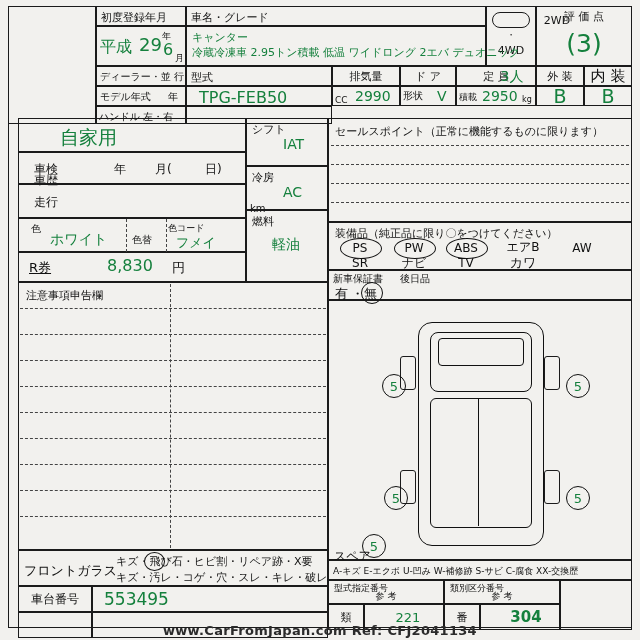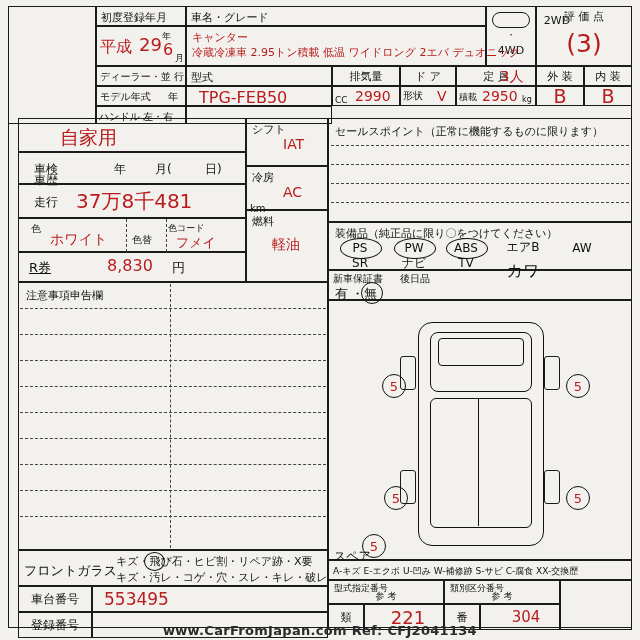--- a/index.html
+++ b/index.html
@@ -3,21 +3,21 @@
 <meta charset="utf-8">
 <style>
   html,body{margin:0;padding:0;background:#efefec;}
   body{font-family:"DejaVu Sans","Liberation Sans",sans-serif;}
   #sheet{
     position:relative;width:640px;height:640px;background:#f2f1ee;
     overflow:hidden;
   }
   .box{position:absolute;box-sizing:border-box;border:1px solid #1b1b1b;}
   .lbl{position:absolute;color:#111;white-space:nowrap;}
-  .hand{font-family:"DejaVu Sans","Liberation Sans",sans-serif;color:#b91c1c;}
+  .hand{font-family:"DejaVu Sans","Liberation Sans",sans-serif;color:#15803d;}
   .ctr{display:flex;align-items:center;justify-content:center;}
   .dash{position:absolute;border-top:1px dashed #444;}
   .vdash{position:absolute;border-left:1px dashed #444;}
   .circ{position:absolute;border:1.5px solid #111;border-radius:50%;display:flex;align-items:center;justify-content:center;}
   .ellip{position:absolute;border:1.5px solid #111;border-radius:50%;display:flex;align-items:center;justify-content:center;}
   .wm{
     position:absolute;left:0;right:0;bottom:2px;text-align:center;
     font-size:13px;font-weight:bold;color:#2b2b2b;letter-spacing:.3px;
   }
   .carframe{position:absolute;border:1.5px solid #111;border-radius:14px;}
@@ -67,21 +67,21 @@
 
   <div class="box" style="left:400px;top:66px;width:56px;height:20px;"></div>
   <div class="lbl ctr" style="left:400px;top:66px;width:56px;height:20px;font-size:11px;">ド ア</div>
 
   <div class="box" style="left:456px;top:66px;width:80px;height:20px;"></div>
   <div class="lbl ctr" style="left:456px;top:66px;width:80px;height:20px;font-size:11px;">定 員</div>
 
   <div class="box" style="left:536px;top:66px;width:48px;height:20px;"></div>
   <div class="lbl ctr" style="left:536px;top:66px;width:48px;height:20px;font-size:11px;">外 装</div>
   <div class="box" style="left:584px;top:66px;width:48px;height:20px;"></div>
-  <div class="lbl ctr" style="left:584px;top:66px;width:48px;height:20px;font-size:11px;">内 装</div>
+  <div class="lbl ctr" style="left:584px;top:66px;width:48px;height:20px;font-size:15px;">内 装</div>
 
   <div class="box" style="left:96px;top:86px;width:90px;height:20px;"></div>
   <div class="lbl" style="left:100px;top:90px;font-size:10px;">モデル年式</div>
   <div class="lbl" style="left:168px;top:90px;font-size:10px;">年</div>
 
   <div class="box" style="left:186px;top:86px;width:146px;height:20px;"></div>
   <div class="lbl hand" style="left:199px;top:88px;font-size:16px;">TPG-FEB50</div>
 
   <div class="box" style="left:332px;top:86px;width:68px;height:20px;"></div>
   <div class="lbl hand" style="left:355px;top:88px;font-size:14px;">2990</div>
@@ -114,21 +114,20 @@
   <div class="lbl hand" style="left:60px;top:125px;font-size:19px;">自家用</div>
 
   <div class="box" style="left:18px;top:152px;width:228px;height:32px;"></div>
   <div class="lbl" style="left:34px;top:161px;font-size:12px;">車検</div>
   <div class="lbl" style="left:114px;top:161px;font-size:12px;">年</div>
   <div class="lbl" style="left:155px;top:161px;font-size:12px;">月(</div>
   <div class="lbl" style="left:205px;top:161px;font-size:12px;">日)</div>
 
   <div class="box" style="left:18px;top:184px;width:228px;height:34px;"></div>
   <div class="lbl" style="left:34px;top:194px;font-size:12px;">走行</div>
-  <div class="lbl hand" style="left:76px;top:188px;font-size:20px;">37万8千481</div>
   <div class="lbl" style="left:214px;top:203px;font-size:10px;padding-left:36px;">km</div>
 
   <div class="box" style="left:18px;top:218px;width:228px;height:34px;"></div>
   <div class="lbl" style="left:31px;top:222px;font-size:10px;">色</div>
   <div class="lbl hand" style="left:50px;top:231px;font-size:14px;">ホワイト</div>
   <div class="vdash" style="left:126px;top:219px;height:33px;"></div>
   <div class="lbl" style="left:132px;top:233px;font-size:10px;">色替</div>
   <div class="vdash" style="left:166px;top:219px;height:33px;"></div>
   <div class="lbl" style="left:168px;top:222px;font-size:9px;">色コード</div>
   <div class="lbl hand" style="left:176px;top:234px;font-size:13px;">フメイ</div>
@@ -156,21 +155,20 @@
   <div class="lbl" style="left:116px;top:554px;font-size:11px;">キズ・飛び石・ヒビ割・リペア跡・X要</div>
   <div class="lbl" style="left:116px;top:570px;font-size:11px;">キズ・汚レ・コゲ・穴・スレ・キレ・破レ</div>
   <div class="circ" style="left:144px;top:552px;width:19px;height:17px;"></div>
 
   <div class="box" style="left:18px;top:586px;width:74px;height:26px;"></div>
   <div class="lbl ctr" style="left:18px;top:586px;width:74px;height:26px;font-size:12px;">車台番号</div>
   <div class="box" style="left:92px;top:586px;width:236px;height:26px;"></div>
   <div class="lbl hand" style="left:104px;top:589px;font-size:17px;">553495</div>
 
   <div class="box" style="left:18px;top:612px;width:74px;height:26px;"></div>
-  <div class="lbl ctr" style="left:18px;top:612px;width:74px;height:26px;font-size:12px;">登録番号</div>
   <div class="box" style="left:92px;top:612px;width:236px;height:26px;"></div>
 
   <div class="box" style="left:246px;top:118px;width:82px;height:48px;"></div>
   <div class="lbl" style="left:252px;top:122px;font-size:11px;">シフト</div>
   <div class="lbl hand" style="left:283px;top:136px;font-size:14px;">IAT</div>
 
   <div class="box" style="left:246px;top:166px;width:82px;height:44px;"></div>
   <div class="lbl" style="left:252px;top:170px;font-size:11px;">冷房</div>
   <div class="lbl hand" style="left:283px;top:184px;font-size:14px;">AC</div>
 
@@ -193,21 +191,21 @@
   <div class="lbl ctr" style="left:392px;top:240px;width:44px;height:15px;font-size:12px;">PW</div>
   <div class="ellip" style="left:394px;top:238px;width:40px;height:19px;"></div>
   <div class="lbl ctr" style="left:444px;top:240px;width:44px;height:15px;font-size:12px;">ABS</div>
   <div class="ellip" style="left:446px;top:238px;width:40px;height:19px;"></div>
   <div class="lbl ctr" style="left:498px;top:240px;width:50px;height:15px;font-size:12px;">エアB</div>
   <div class="lbl ctr" style="left:560px;top:240px;width:44px;height:15px;font-size:12px;">AW</div>
 
   <div class="lbl ctr" style="left:338px;top:256px;width:44px;height:14px;font-size:12px;">SR</div>
   <div class="lbl ctr" style="left:392px;top:256px;width:44px;height:14px;font-size:12px;">ナビ</div>
   <div class="lbl ctr" style="left:444px;top:256px;width:44px;height:14px;font-size:12px;">TV</div>
-  <div class="lbl ctr" style="left:498px;top:264px;width:50px;height:14px;font-size:16px;">カワ</div>
+  <div class="lbl ctr" style="left:498px;top:256px;width:50px;height:14px;font-size:13px;">カワ</div>
 
   <div class="box" style="left:328px;top:270px;width:304px;height:30px;"></div>
   <div class="lbl" style="left:333px;top:272px;font-size:10px;">新車保証書</div>
   <div class="lbl" style="left:400px;top:272px;font-size:10px;">後日品</div>
   <div class="lbl" style="left:335px;top:285px;font-size:13px;">有</div>
   <div class="lbl" style="left:351px;top:285px;font-size:13px;">・</div>
   <div class="lbl" style="left:364px;top:285px;font-size:13px;">無</div>
   <div class="circ" style="left:361px;top:282px;width:20px;height:20px;"></div>
 
   <div class="box" style="left:328px;top:300px;width:304px;height:260px;"></div>
@@ -237,24 +235,24 @@
   <div class="lbl" style="left:334px;top:582px;font-size:9px;">型式指定番号</div>
   <div class="lbl ctr" style="left:334px;top:591px;width:104px;height:11px;font-size:9px;">参 考</div>
 
   <div class="box" style="left:444px;top:580px;width:116px;height:24px;"></div>
   <div class="lbl" style="left:450px;top:582px;font-size:9px;">類別区分番号</div>
   <div class="lbl ctr" style="left:450px;top:591px;width:104px;height:11px;font-size:9px;">参 考</div>
 
   <div class="box" style="left:328px;top:604px;width:36px;height:26px;"></div>
   <div class="lbl ctr" style="left:328px;top:604px;width:36px;height:26px;font-size:11px;">類</div>
   <div class="box" style="left:364px;top:604px;width:80px;height:26px;"></div>
-  <div class="lbl ctr hand" style="left:364px;top:604px;width:88px;height:26px;font-size:18px;">221</div>
+  <div class="lbl ctr hand" style="left:364px;top:604px;width:88px;height:26px;font-size:13px;">221</div>
 
   <div class="box" style="left:444px;top:604px;width:36px;height:26px;"></div>
   <div class="lbl ctr" style="left:444px;top:604px;width:36px;height:26px;font-size:11px;">番</div>
   <div class="box" style="left:480px;top:604px;width:80px;height:26px;"></div>
-  <div class="lbl ctr hand" style="left:480px;top:604px;width:92px;height:26px;font-size:15px;">304</div>
+  <div class="lbl ctr hand" style="left:480px;top:604px;width:92px;height:26px;font-size:15px;font-weight:bold;">304</div>
 
   <div class="box" style="left:560px;top:580px;width:72px;height:50px;"></div>
 
   <div class="wm">www.CarFromJapan.com Ref: CFJ2041134</div>
 
 </div>
 
 </body></html>

